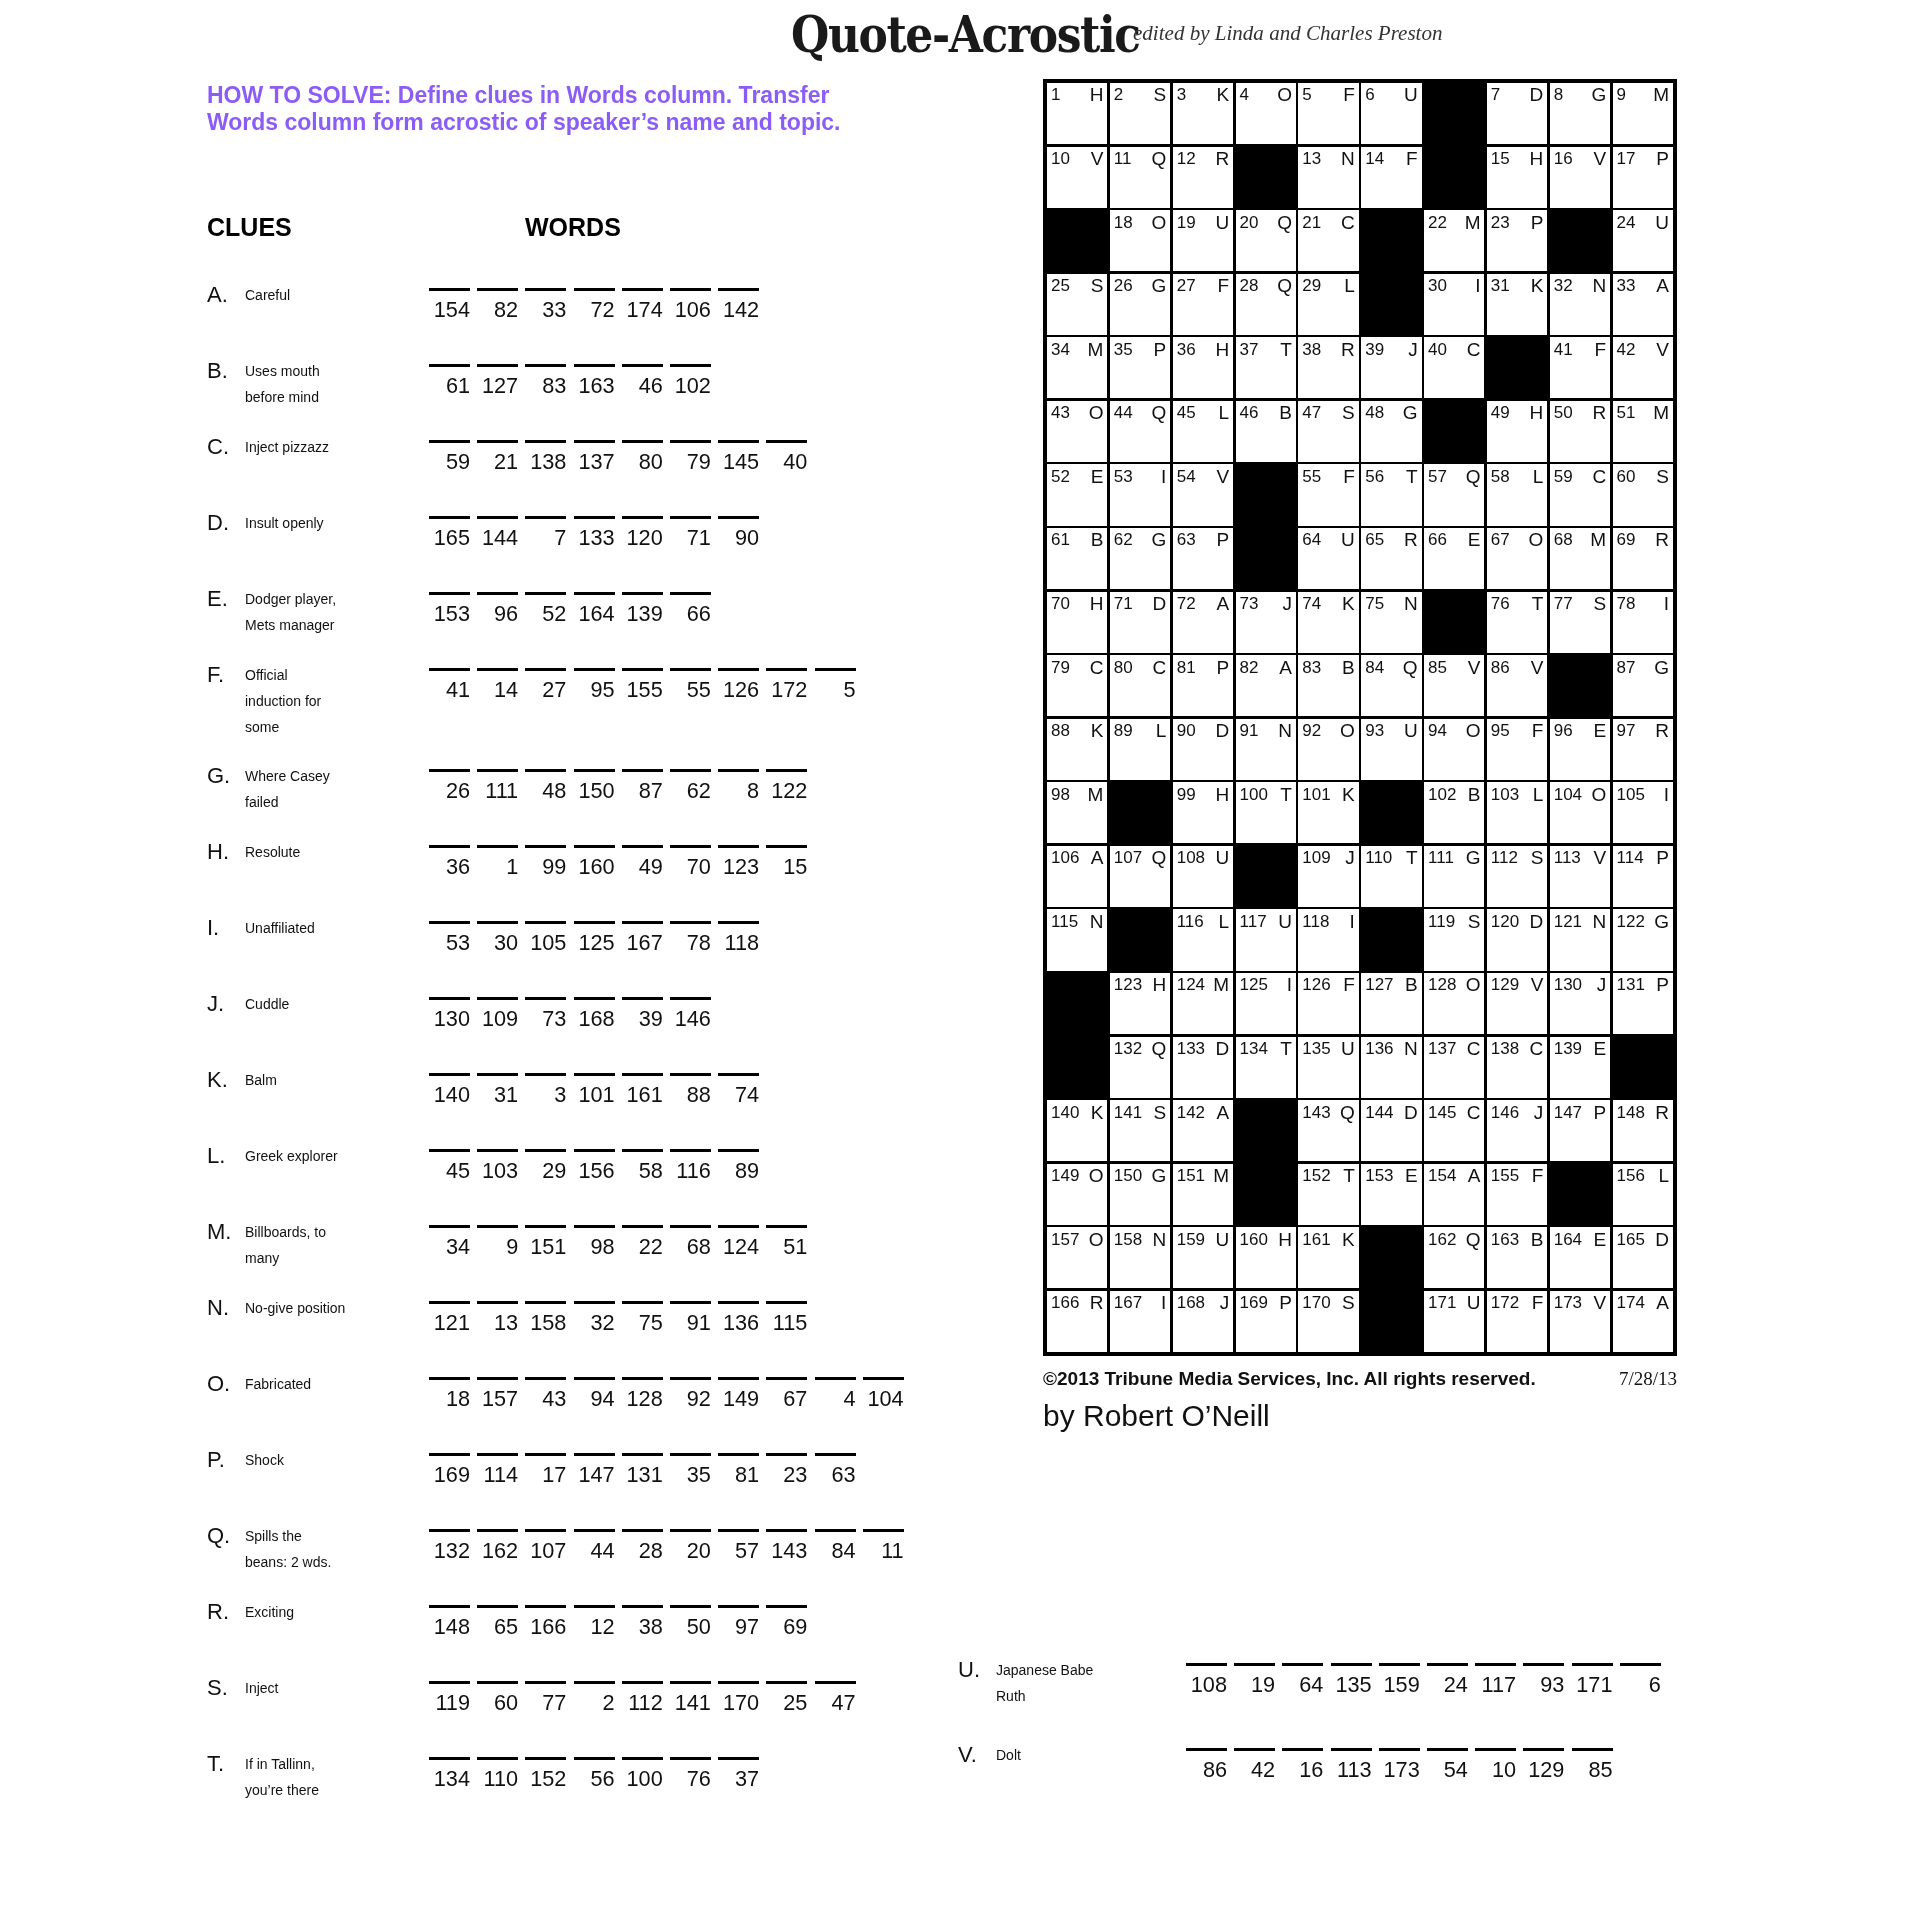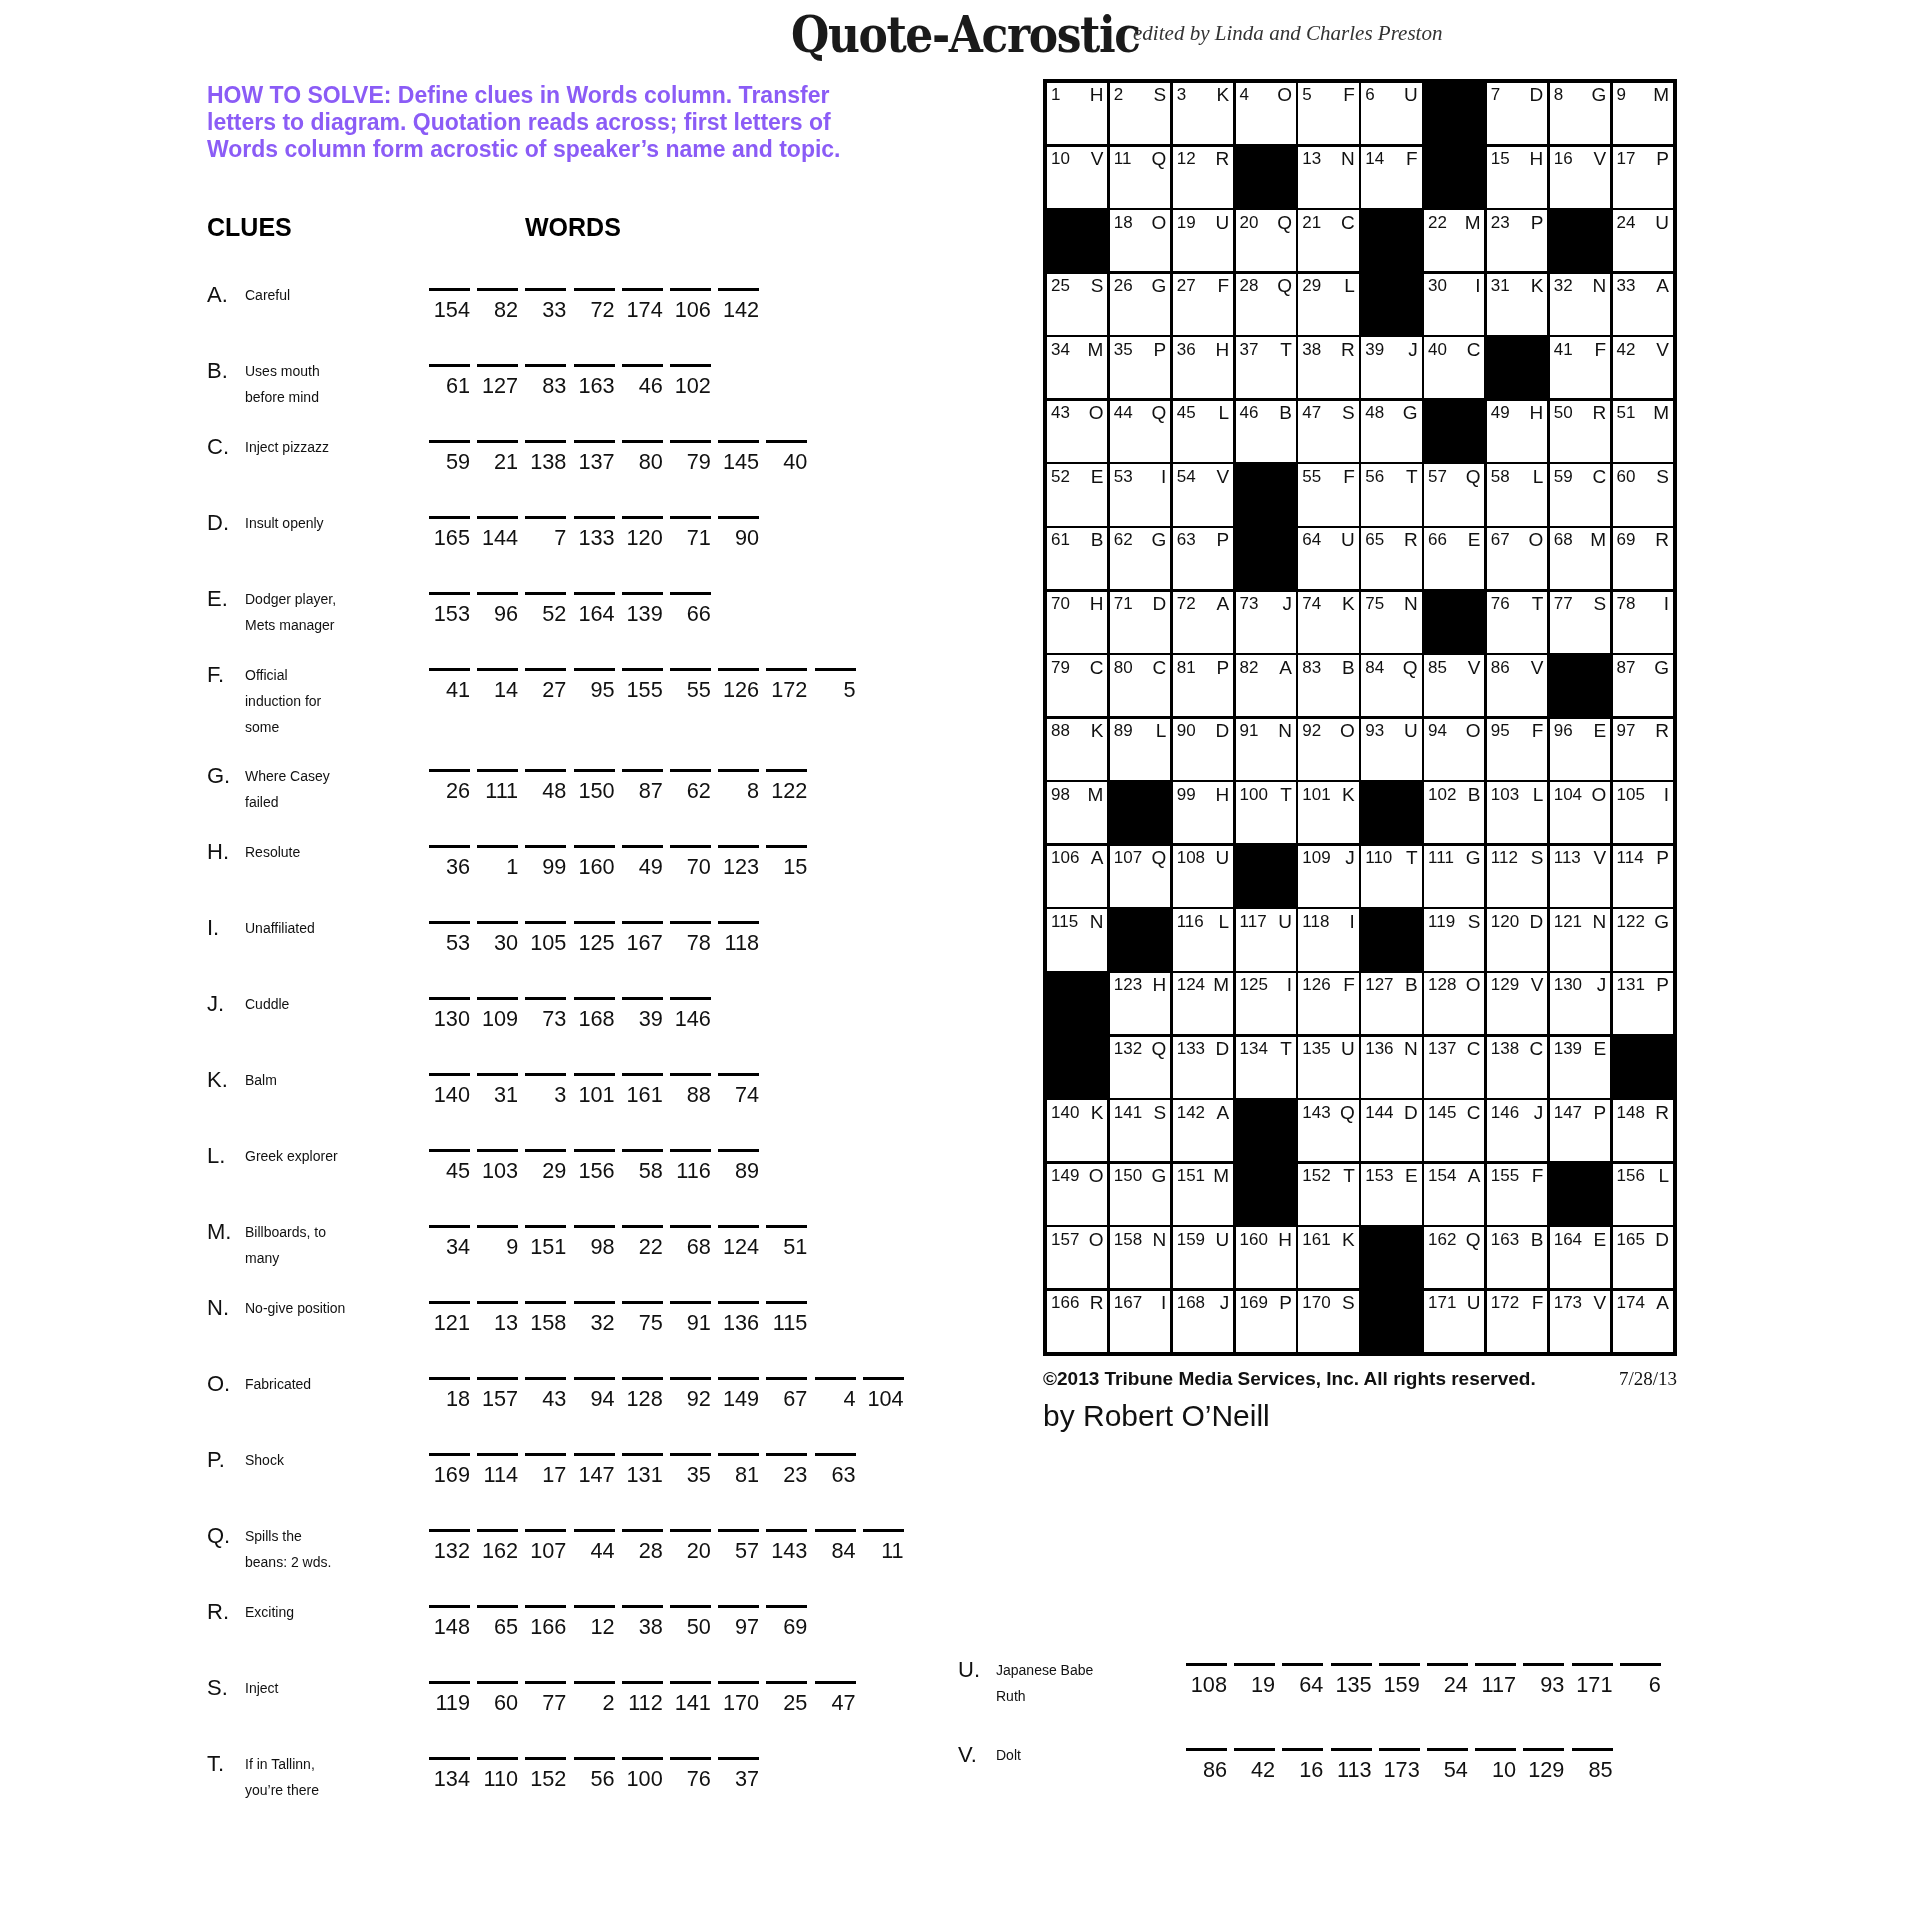--- a/index.html
+++ b/index.html
@@ -57,21 +57,20 @@
 </head>
 <body>
 
 <div class="page">
 
   <div class="title">Quote-Acrostic</div>
   <div class="edited">edited by  Linda and Charles Preston</div>
 
   <div class="howto">
     <div>HOW TO SOLVE: Define clues in Words column. Transfer</div>
-    <div>letters to diagram. Quotation reads across; first letters of</div>
     <div>Words column form acrostic of speaker’s name and topic.</div>
   </div>
 
   <div class="colhead clues">CLUES</div>
   <div class="colhead words">WORDS</div>
 
   <div class="clue-list" id="clue-list">
       <div class="clue-row">
       <div class="clue-letter">A.</div>
       <div class="clue-text">

